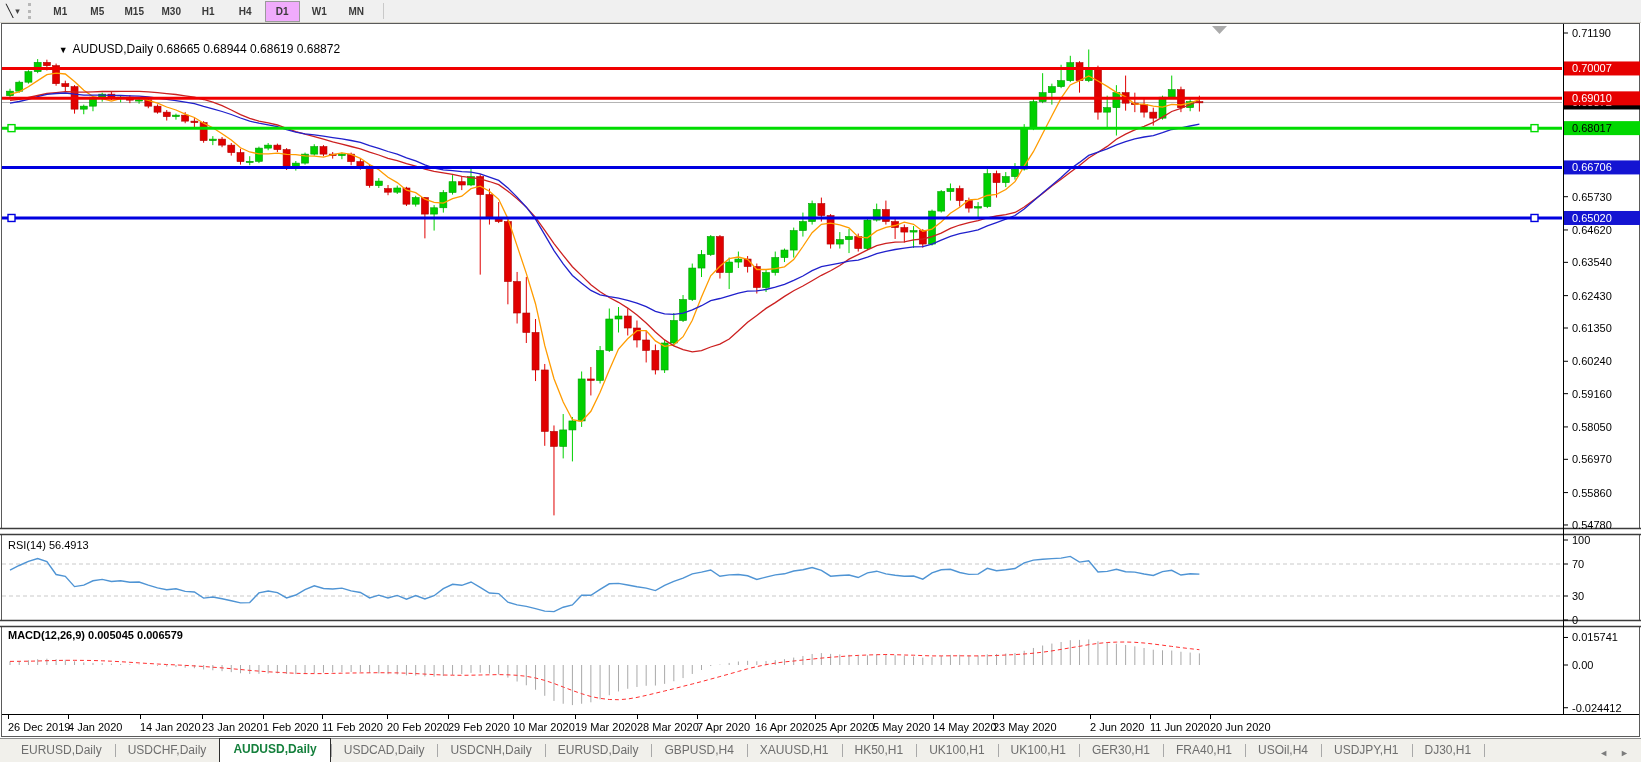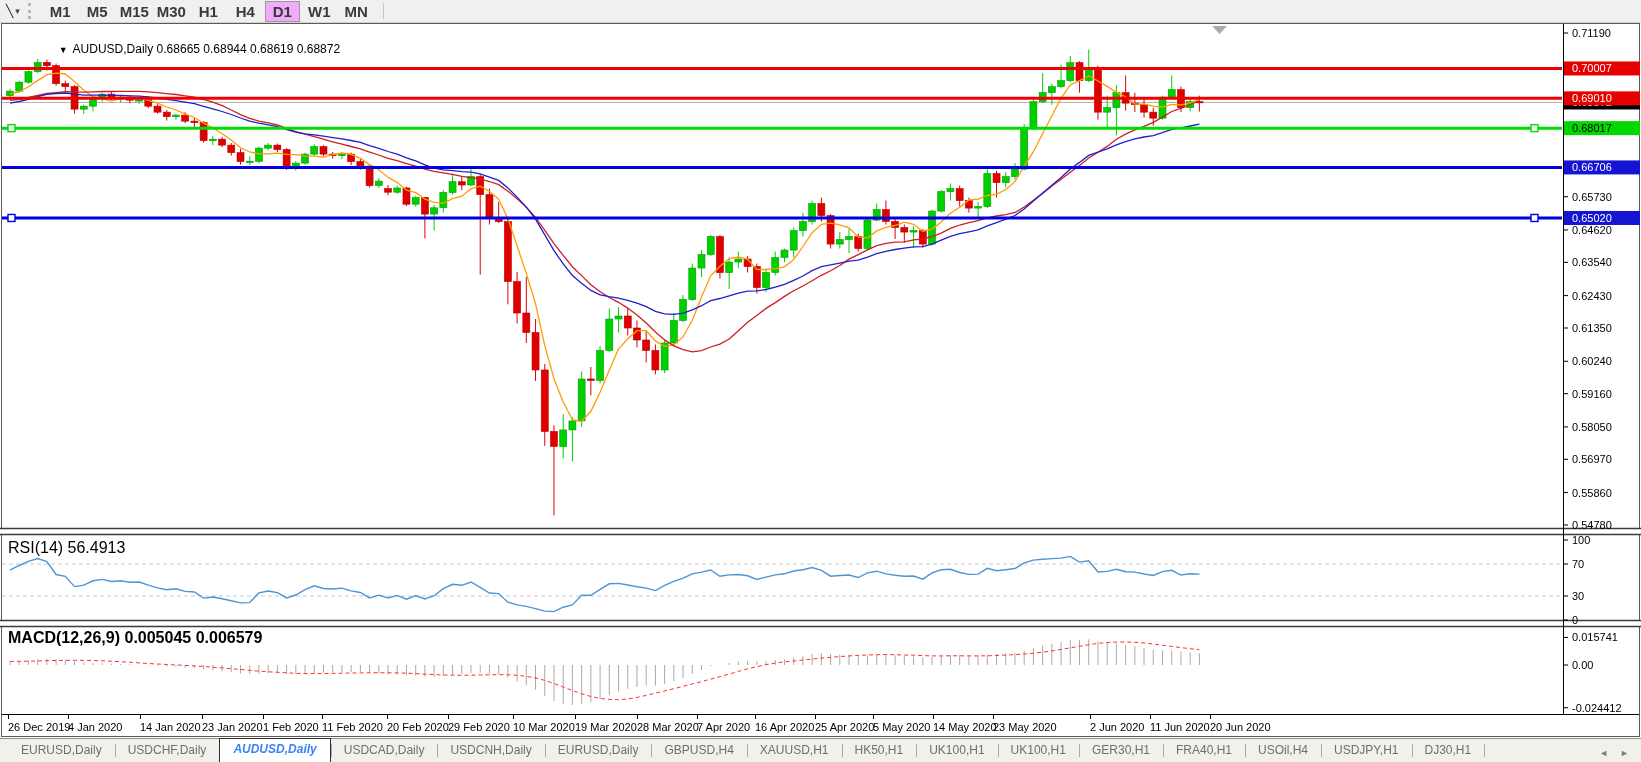--- a/index.html
+++ b/index.html
@@ -4,38 +4,38 @@
 <style>
   html,body{margin:0;padding:0;}
   body{width:1641px;height:762px;position:relative;overflow:hidden;
        font-family:"Liberation Sans",sans-serif;background:#ffffff;}
   
   .toolbar{position:absolute;left:0;top:0;width:1641px;height:23px;background:#f0f0f0;
            border-bottom:1px solid #d6d3ca;display:flex;align-items:center;padding-left:3px;box-sizing:border-box;}
   .tool-icon{font-size:12px;color:#222;margin-left:3px;}
   .caret{font-size:9px;color:#444;margin:0 4px 0 2px;}
   .gripper{width:4px;height:16px;border-left:3px dotted #b8b8b8;margin:0 7px 0 4px;}
-  .tf-btn{min-width:33px;height:19px;line-height:19px;text-align:center;font-size:15px;font-weight:bold;
+  .tf-btn{min-width:33px;height:19px;line-height:19px;text-align:center;font-size:10px;font-weight:bold;
           color:#3a3a3a;border:1px solid transparent;margin:0 1px;cursor:default;}
   .tf-btn.active{background:#f0abfc;border:1px solid #9a9a9a;}
   .tb-sep{width:1px;height:16px;background:#c9c9c9;margin:0 8px;}
   
-  .pane-label{position:absolute;font-size:16px;color:#000;z-index:6;white-space:pre;}
+  .pane-label{position:absolute;font-size:11px;color:#000;z-index:6;white-space:pre;}
   #chart-title{left:8px;top:28px;font-size:12px;margin-left:44px;}
   #chart-title .tri{font-size:9px;margin-right:5px;}
   #rsi-label{left:8px;top:539px;}
   #macd-label{left:8px;top:629px;font-weight:bold;}
   
   .tabbar{position:absolute;left:0;top:738px;width:1641px;height:24px;background:#f1f0eb;
           border-top:1px solid #8f8f8f;display:flex;align-items:flex-end;font-size:12px;color:#6e6e6e;
           box-sizing:border-box;z-index:8;justify-content:space-between;}
   .tab{padding:0 13px;height:23px;line-height:23px;position:relative;white-space:nowrap;cursor:default;}
   .tab .tsep{position:absolute;left:0;top:5px;height:13px;border-left:1px solid #a9a9a9;}
-  .tab.active{background:#ffffff;border:1px solid #2f2f2f;border-bottom:none;color:#3b82f6;font-weight:bold;
-              z-index:2;line-height:21px;font-style:italic;}
+  .tab.active{background:#ffffff;border:1px solid #2f2f2f;border-bottom:none;color:#15803d;font-weight:bold;
+              z-index:2;line-height:21px;}
   .tab-nav{margin-left:auto;display:flex;gap:12px;padding:0 12px 4px 0;color:#7c7c7c;font-size:9px;}
   .tab-nav span{cursor:default;}
   svg{position:absolute;left:0;top:0;}
 </style>
 </head>
 <body>
 
 <div class="toolbar">
   <span class="tool-icon">╲</span>
   <span class="caret">▾</span>

